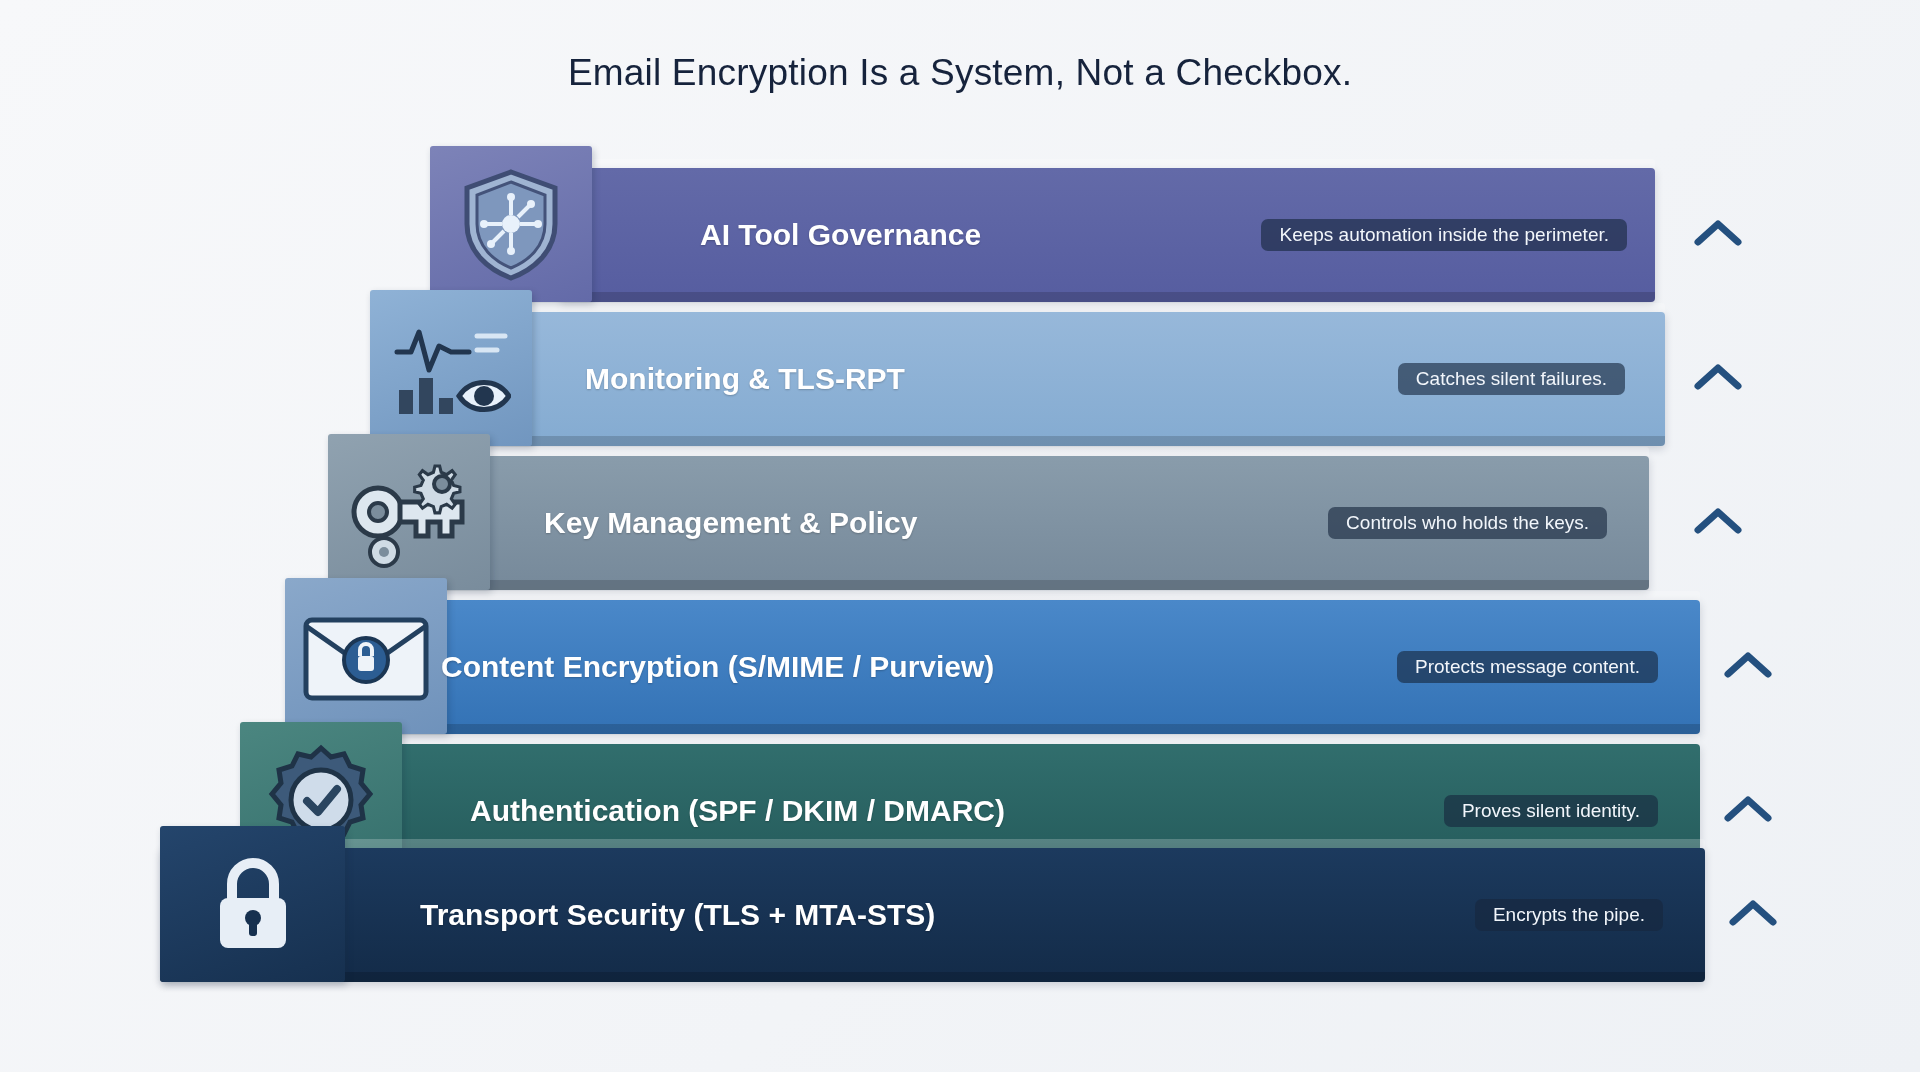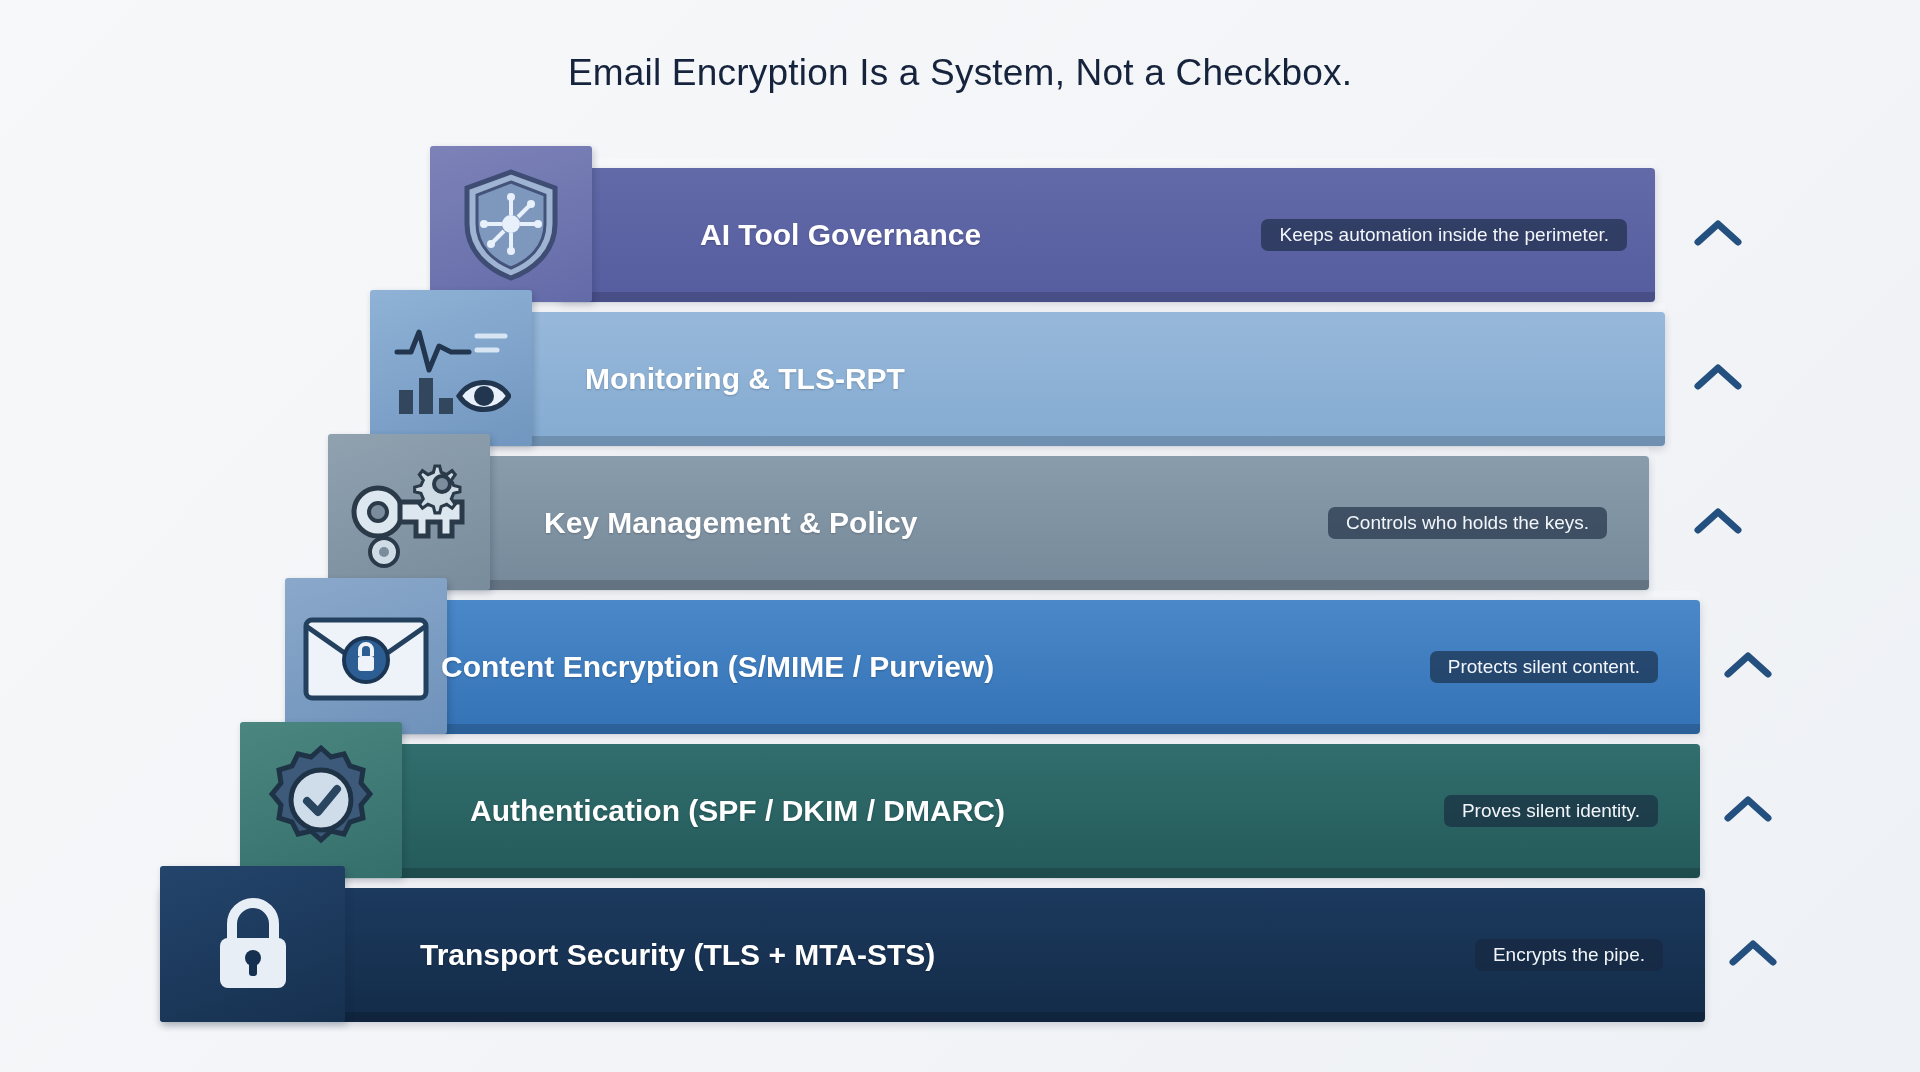--- a/index.html
+++ b/index.html
@@ -163,20 +163,21 @@
       <div class="chev" style="left:1690px; top:46px;">
         <svg width="56" height="40" viewBox="0 0 56 40">
             <polyline points="8,28 28,10 48,28" fill="none" stroke="#24507f" stroke-width="7" stroke-linecap="round" stroke-linejoin="round"></polyline>
           </svg>
       </div>
     </div>
 
     <div class="layer" style="left:0; top:144px; width:1920px;">
       <div class="bar" style="left:490px; width:1175px; background:linear-gradient(180deg,#97b8da 0%,#84abd1 100%);text-align:center;">
         <span class="layer-label" style="margin-left:95px;">Monitoring &amp; TLS-RPT</span>
+        <span class="note" style="right:40px;">Catches silent failures.</span>
       </div>
       <div class="icon-block" style="left:370px; background:linear-gradient(160deg,#8fb2d6,#7196bf);">
         <svg width="120" height="112" viewBox="0 0 120 112">
           <polyline points="6,40 20,40 28,20 38,58 48,34 60,40 78,40" fill="none" stroke="#22364f" stroke-width="5" stroke-linecap="round" stroke-linejoin="round"></polyline>
           <g stroke="#d8e6f4" stroke-width="5" stroke-linecap="round">
             <path d="M86 24 H114"></path>
               <path d="M86 38 H106"></path>
           </g>
           <g fill="#32465e">
             <rect x="8" y="78" width="14" height="24"></rect>
@@ -219,21 +220,21 @@
       <div class="chev" style="left:1690px; top:46px;">
         <svg width="56" height="40" viewBox="0 0 56 40">
             <polyline points="8,28 28,10 48,28" fill="none" stroke="#24507f" stroke-width="7" stroke-linecap="round" stroke-linejoin="round"></polyline>
           </svg>
       </div>
     </div>
 
     <div class="layer" style="left:0; top:432px; width:1920px;">
       <div class="bar" style="left:390px; width:1310px; background:linear-gradient(180deg,#4a88c9 0%,#3372b5 100%);">
         <span class="layer-label" style="margin-left:51px;">Content Encryption (S/MIME / Purview)</span>
-        <span class="note" style="right:42px;">Protects silent content.</span>
+        <span class="note" style="right:42px;">Protects message content.</span>
       </div>
       <div class="icon-block" style="left:285px; background:linear-gradient(160deg,#8aa8ca,#6f92bb);">
         <svg width="132" height="100" viewBox="0 0 132 100">
           <rect x="6" y="14" width="120" height="78" rx="6" fill="#eef3f9" stroke="#23405f" stroke-width="5"></rect>
           <polyline points="6,20 66,62 126,20" fill="none" stroke="#23405f" stroke-width="5"></polyline>
           <circle cx="66" cy="54" r="22" fill="#2c5d93" stroke="#1b3654" stroke-width="4"></circle>
           <rect x="58" y="50" width="16" height="15" rx="3" fill="#eef3f9"></rect>
           <path d="M60 50 v-6 a6 6 0 0 1 12 0 v6" fill="none" stroke="#eef3f9" stroke-width="4"></path>
         </svg>
       </div>
@@ -256,21 +257,21 @@
           <polyline points="42,57 53,68 72,45" fill="none" stroke="#2a4560" stroke-width="8" stroke-linecap="round" stroke-linejoin="round"></polyline>
         </svg>
       </div>
       <div class="chev" style="left:1720px; top:46px;">
         <svg width="56" height="40" viewBox="0 0 56 40">
             <polyline points="8,28 28,10 48,28" fill="none" stroke="#24507f" stroke-width="7" stroke-linecap="round" stroke-linejoin="round"></polyline>
           </svg>
       </div>
     </div>
 
-    <div class="layer" style="left:0; top:720px; width:1920px;">
+    <div class="layer" style="left:0; top:680px; width:1920px;">
       <div class="bar" style="left:160px; width:1545px; background:linear-gradient(180deg,#1c3a5e 0%,#132b48 100%);">
         <span class="layer-label" style="margin-left:260px;">Transport Security (TLS + MTA-STS)</span>
         <span class="note" style="right:42px;">Encrypts the pipe.</span>
       </div>
       <div class="icon-block" style="left:160px; width:185px; background:linear-gradient(160deg,#24456c,#16304f);">
         <svg width="86" height="100" viewBox="0 0 86 100">
           <path d="M22 44 V30 a21 21 0 0 1 42 0 v14" fill="none" stroke="#e7eef6" stroke-width="10" stroke-linecap="round"></path>
           <rect x="10" y="44" width="66" height="50" rx="8" fill="#e7eef6"></rect>
           <circle cx="43" cy="64" r="8" fill="#16304f"></circle>
           <rect x="39" y="66" width="8" height="16" rx="3" fill="#16304f"></rect>

